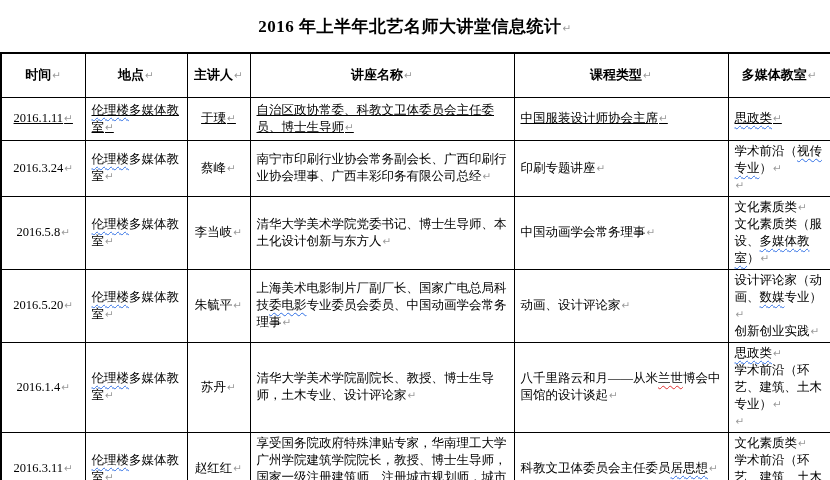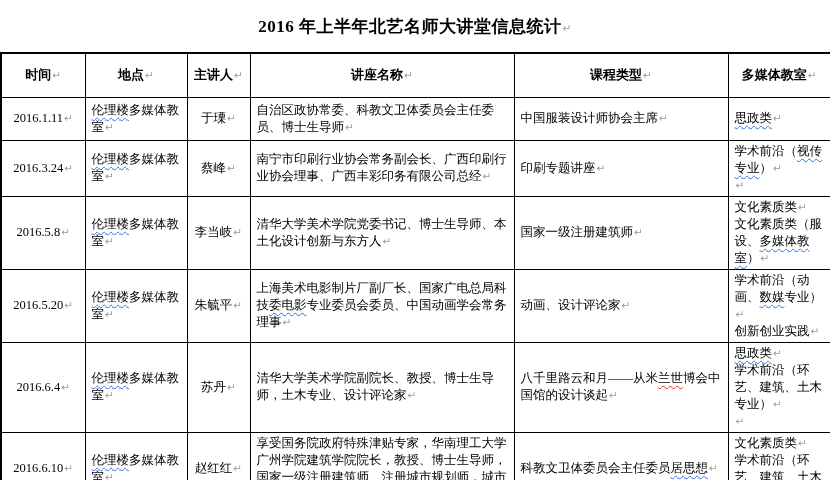--- a/index.html
+++ b/index.html
@@ -101,21 +101,21 @@
           </th>
           <th>
             <div class="para"><span>课程类型</span><span class="mark">↵</span></div>
           </th>
           <th>
             <div class="para"><span>多媒体教室</span><span class="mark">↵</span></div>
           </th>
         </tr>
       </thead>
     <tbody>
-        <tr style="height: 43px;">
+        <tr style="height: 43px; text-decoration: underline;">
           <td class="align-center">
             <div class="para"><span>2016.1.11</span><span class="mark">↵</span></div>
           </td>
           <td class="align-left">
             <div class="para"><span class="wavy-blue">伦理楼</span><span>多媒体教室</span><span class="mark">↵</span></div>
           </td>
           <td class="align-center">
             <div class="para"><span>于瑮</span><span class="mark">↵</span></div>
           </td>
           <td class="align-left">
@@ -156,21 +156,21 @@
           <td class="align-left">
             <div class="para"><span class="wavy-blue">伦理楼</span><span>多媒体教室</span><span class="mark">↵</span></div>
           </td>
           <td class="align-center">
             <div class="para"><span>李当岐</span><span class="mark">↵</span></div>
           </td>
           <td class="align-left">
             <div class="para"><span>清华大学美术学院党委书记、博士生导师、本土化设计创新与东方人</span><span class="mark">↵</span></div>
           </td>
           <td class="align-left">
-            <div class="para"><span>国家一级注册建筑师</span><span class="mark">↵</span></div>
+            <div class="para"><span>中国动画学会常务理事</span><span class="mark">↵</span></div>
           </td>
           <td class="align-left">
             <div class="para"><span>文化素质类</span><span class="mark">↵</span></div>
             <div class="para"><span>文化素质类（服设、</span><span class="wavy-blue">多媒体教室</span><span>）</span><span class="mark">↵</span></div>
           </td>
         </tr>
         <tr style="height: 57px;">
           <td class="align-center">
             <div class="para"><span>2016.5.20</span><span class="mark">↵</span></div>
           </td>
@@ -180,27 +180,27 @@
           <td class="align-center">
             <div class="para"><span>朱毓平</span><span class="mark">↵</span></div>
           </td>
           <td class="align-left">
             <div class="para"><span>上海美术电影制片厂副厂长、国家广电总局科技</span><span class="wavy-blue">委电影</span><span>专业委员会委员、中国动画学会常务理事</span><span class="mark">↵</span></div>
           </td>
           <td class="align-left">
             <div class="para"><span>动画、设计评论家</span><span class="mark">↵</span></div>
           </td>
           <td class="align-left">
-            <div class="para"><span>学术前沿（动画、</span><span class="wavy-blue">数媒</span><span>专业）</span><span class="mark">↵</span></div>
+            <div class="para"><span>设计评论家（动画、</span><span class="wavy-blue">数媒</span><span>专业）</span><span class="mark">↵</span></div>
             <div class="para"><span>创新创业实践</span><span class="mark">↵</span></div>
           </td>
         </tr>
         <tr style="height: 63px;">
           <td class="align-center">
-            <div class="para"><span>2016.6.4</span><span class="mark">↵</span></div>
+            <div class="para"><span>2016.1.4</span><span class="mark">↵</span></div>
           </td>
           <td class="align-left">
             <div class="para"><span class="wavy-blue">伦理楼</span><span>多媒体教室</span><span class="mark">↵</span></div>
           </td>
           <td class="align-center">
             <div class="para"><span>苏丹</span><span class="mark">↵</span></div>
           </td>
           <td class="align-left">
             <div class="para"><span>清华大学美术学院副院长、教授、博士生导师，土木专业、设计评论家</span><span class="mark">↵</span></div>
           </td>
@@ -208,21 +208,21 @@
             <div class="para"><span>八千里路云和月——从米</span><span class="wavy-red">兰世</span><span>博会中国馆的设计谈起</span><span class="mark">↵</span></div>
           </td>
           <td class="align-left">
             <div class="para"><span class="wavy-blue">思政类</span><span class="mark">↵</span></div>
             <div class="para"><span>学术前沿（环艺、建筑、土木专业）</span><span class="mark">↵</span></div>
             <div class="para"><span class="mark">↵</span></div>
           </td>
         </tr>
         <tr style="height: 70px;">
           <td class="align-center">
-            <div class="para"><span>2016.6.10</span><span class="mark">↵</span></div>
+            <div class="para"><span>2016.3.11</span><span class="mark">↵</span></div>
           </td>
           <td class="align-left">
             <div class="para"><span class="wavy-blue">伦理楼</span><span>多媒体教室</span><span class="mark">↵</span></div>
           </td>
           <td class="align-center">
             <div class="para"><span>赵红红</span><span class="mark">↵</span></div>
           </td>
           <td class="align-left">
             <div class="para"><span>享受国务院政府特殊津贴专家，华南理工大学广州学院建筑学院院长，教授、博士生导师，国家一级注册建筑师、注册城市规划师，城市规划与环境设计研究所所长</span></div>
           </td>

